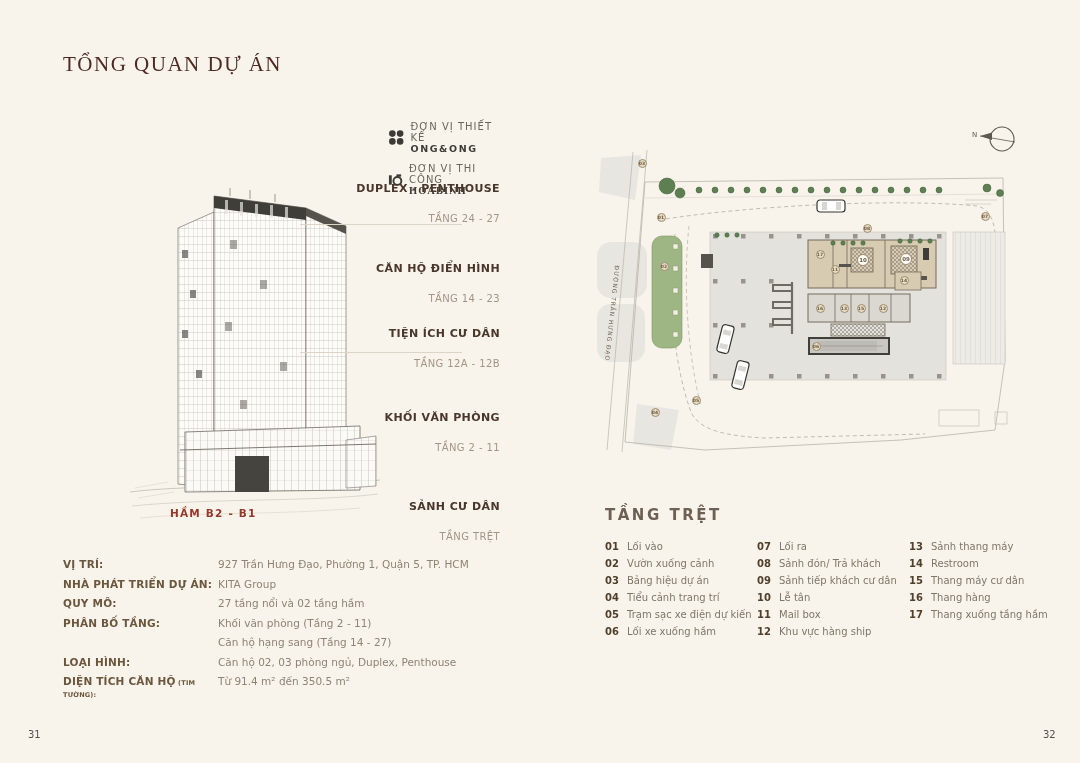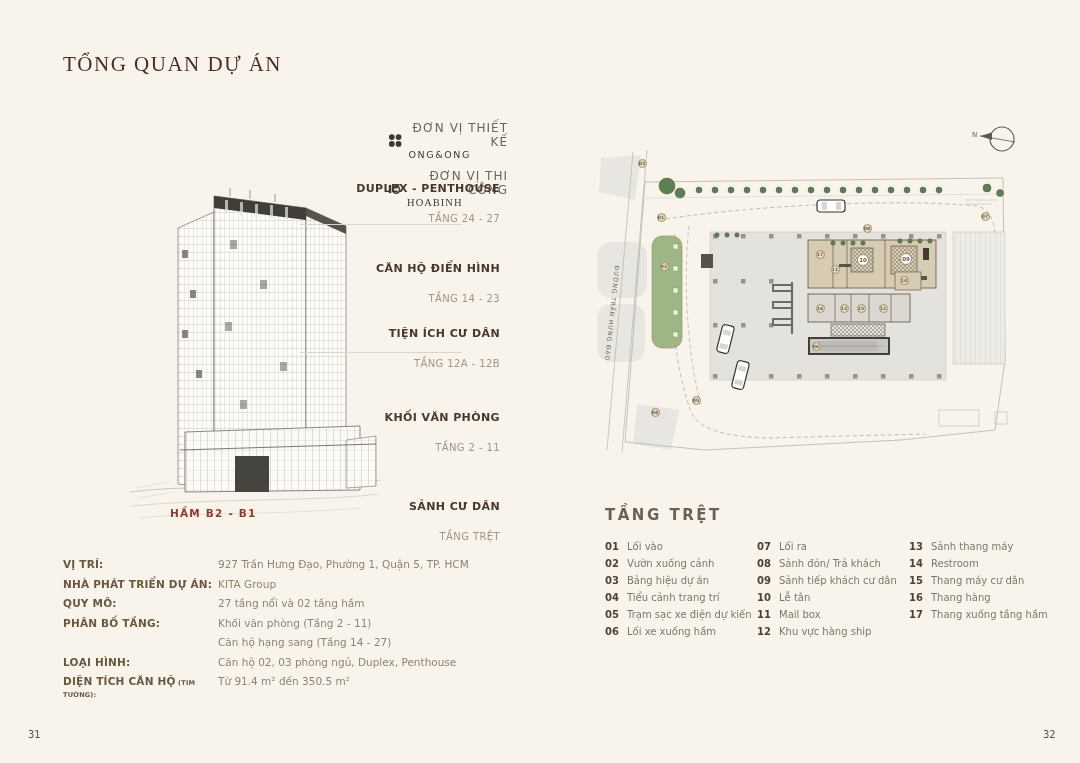--- a/index.html
+++ b/index.html
@@ -8,22 +8,22 @@
   .title{position:absolute;top:52px;font-family:"Liberation Serif","DejaVu Serif",serif;
          font-weight:400;font-size:21px;letter-spacing:1.5px;color:#4e2a24;}
   #ltitle{left:63px;} #rtitle{left:605px;}
 
   
   #bldg{position:absolute;left:130px;top:100px;width:250px;height:430px;}
   #basement{position:absolute;left:170px;top:507px;font-size:10.5px;font-weight:700;
             letter-spacing:1.2px;color:#94392b;}
   #logos{position:absolute;left:388px;top:121px;width:120px;}
   .logo-row{display:flex;align-items:center;gap:6px;margin-bottom:9px;}
-  .lg-unit{font-size:12px;letter-spacing:1px;color:#6a655c;text-align:right;}
-  .lg-name{font-size:9.5px;font-weight:400;letter-spacing:1.6px;color:#3b3a35;}
+  .lg-unit{font-size:10px;letter-spacing:1px;color:#6a655c;}
+  .lg-name{font-size:9.5px;font-weight:700;letter-spacing:1.6px;color:#3b3a35;}
   .lg-name.serif{font-family:"Liberation Serif","DejaVu Serif",serif;font-size:10.5px;letter-spacing:1px;}
 
   .lead{position:absolute;height:1px;background:#dcd4c7;}
   #line1{left:300px;top:224px;width:162px;}
   #line2{left:300px;top:352px;width:162px;}
 
   #bld-labels .bl{position:absolute;right:580px;text-align:right;width:180px;}
   .bl0{top:182px;} .bl1{top:262px;} .bl2{top:327px;} .bl3{top:411px;} .bl4{top:500px;}
   .bl-t{font-size:11px;font-weight:700;letter-spacing:.4px;color:#4a372c;}
   .bl-f{font-size:10px;margin-top:18px;color:#a29486;letter-spacing:.4px;}

